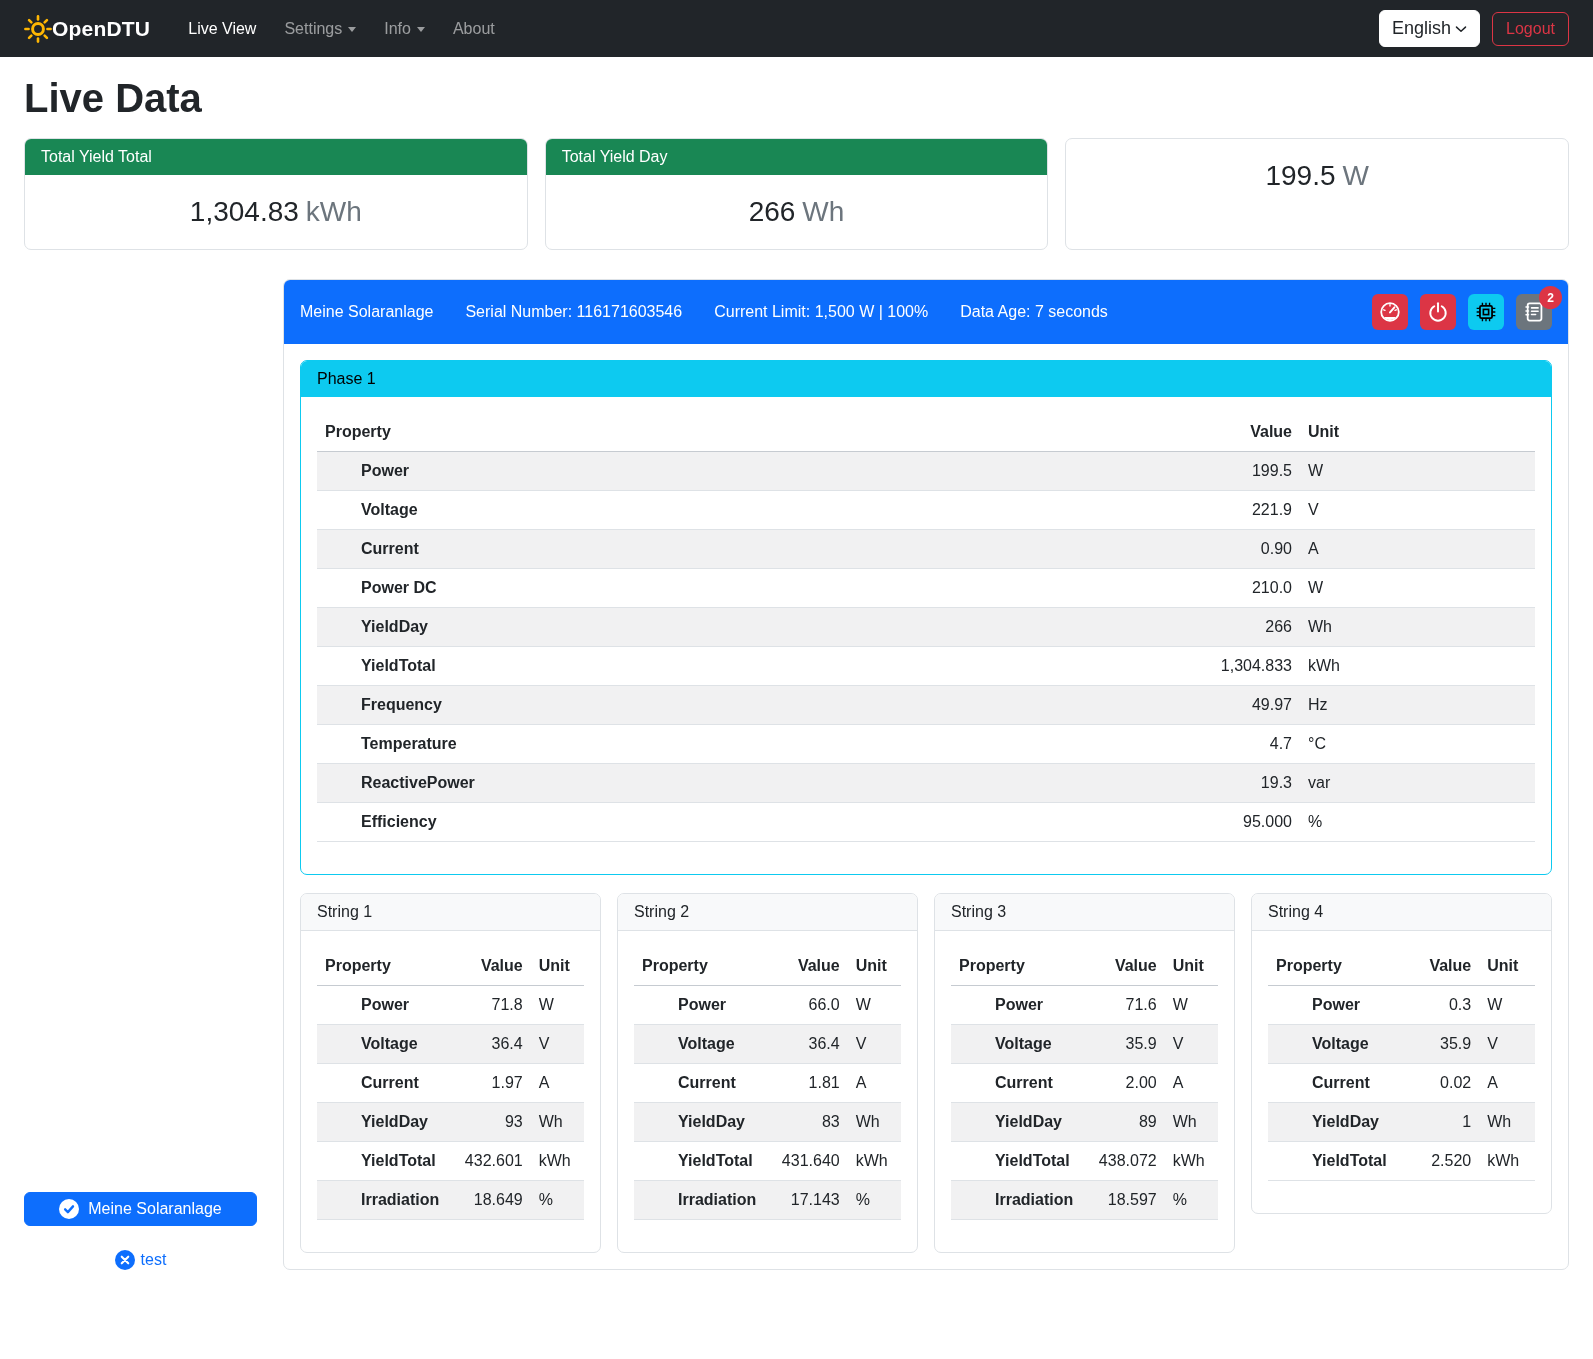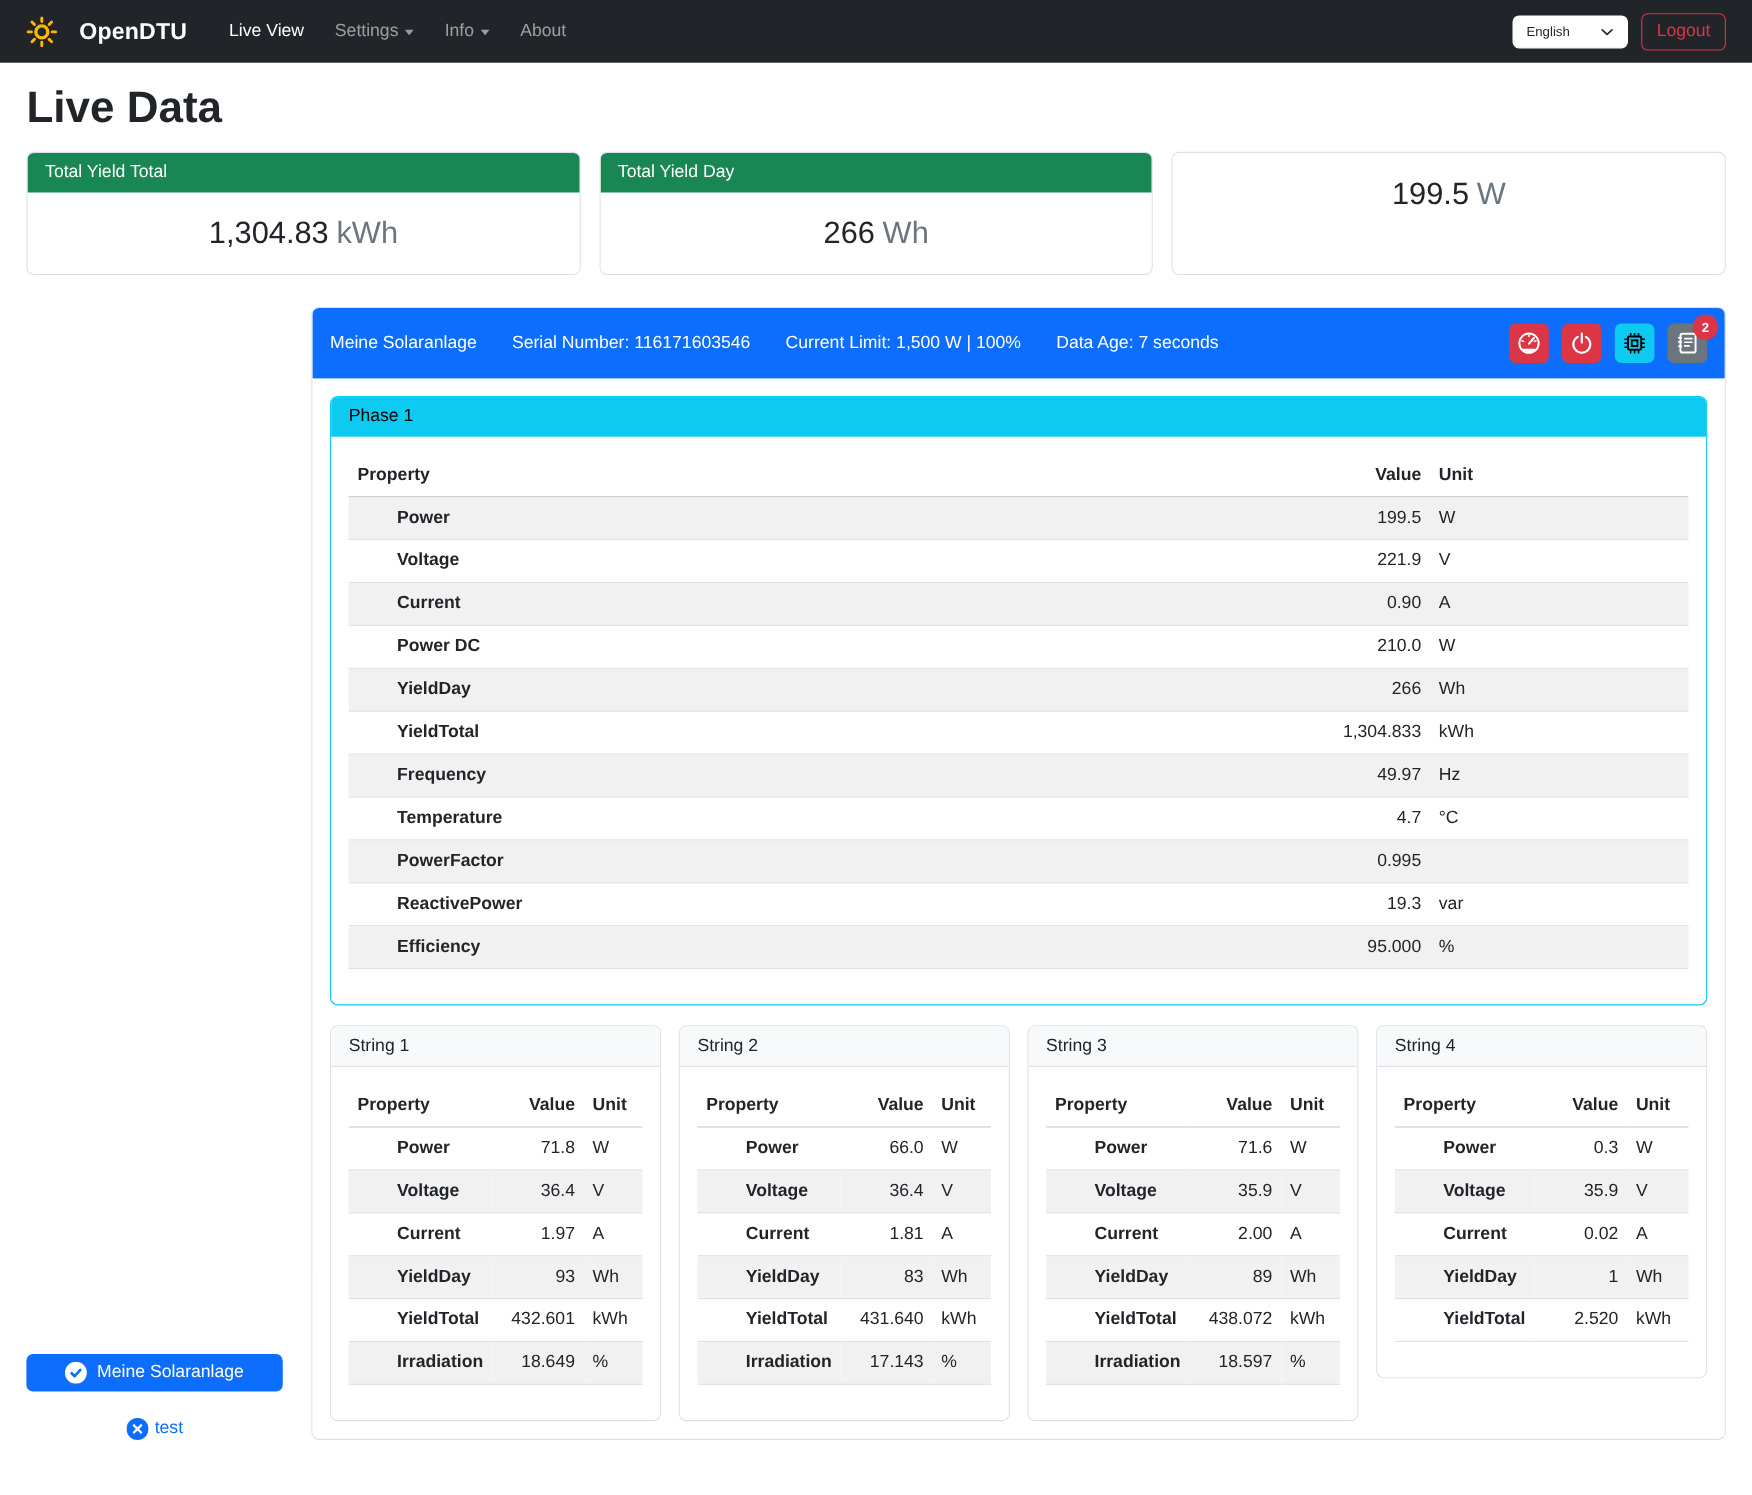--- a/index.html
+++ b/index.html
@@ -7,38 +7,38 @@
   body {
     font-family: "Liberation Sans", "DejaVu Sans", sans-serif;
     color:#212529; font-size:16px; width:1593px;
   }
 
   
   .navbar {
     background:#212529; height:57px; display:flex; align-items:center;
     padding:0 24px;
   }
-  .brand { display:flex; align-items:center; gap:20px; margin-right:24px; }
+  .brand { display:flex; align-items:center; gap:0; margin-right:24px; }
   .brand-name { color:#fff; font-size:21px; font-weight:700; letter-spacing:.2px; }
   .nav-links { display:flex; align-items:center; flex:1;text-align:center; }
   .nav-link {
     color:rgba(255,255,255,.55); padding:8px 14px; font-size:16px;
     text-decoration:none; display:flex; align-items:center; gap:6px; cursor:pointer;
   }
   .nav-link.active { color:#fff; }
   .caret {
     width:0; height:0; border-left:4.5px solid transparent;
     border-right:4.5px solid transparent; border-top:5px solid currentColor;
     display:inline-block; margin-top:2px;
   }
   .nav-right { display:flex; align-items:center; gap:12px; }
   .lang-select {
     background:#fff; border:1px solid #fff; border-radius:6px;
-    padding:7px 12px; display:flex; align-items:center; gap:28px;
-    font-size:12px; color:#212529; cursor:pointer;
+    padding:7px 12px; display:flex; align-items:center; gap:4px;
+    font-size:18px; color:#212529; cursor:pointer;
   }
   .logout-btn {
     background:transparent; border:1px solid #dc3545; color:#dc3545;
     border-radius:6px; padding:7px 13px; font-size:16px; cursor:pointer;
     font-family:inherit;
   }
 
   
   .container { padding:0 24px; }
   h1.page-title { font-size:40px; font-weight:600; margin:19px 0 17px; }
@@ -352,25 +352,20 @@
                     <th class="prop">Frequency</th>
                     <td class="val">49.97</td>
                     <td class="unit">Hz</td>
                   </tr>
                   <tr>
                     <th class="prop">Temperature</th>
                     <td class="val">4.7</td>
                     <td class="unit">°C</td>
                   </tr>
                   <tr>
-                    <th class="prop">PowerFactor</th>
-                    <td class="val">0.995</td>
-                    <td class="unit"></td>
-                  </tr>
-                  <tr>
                     <th class="prop">ReactivePower</th>
                     <td class="val">19.3</td>
                     <td class="unit">var</td>
                   </tr>
                   <tr>
                     <th class="prop">Efficiency</th>
                     <td class="val">95.000</td>
                     <td class="unit">%</td>
                   </tr>
                 </tbody>

